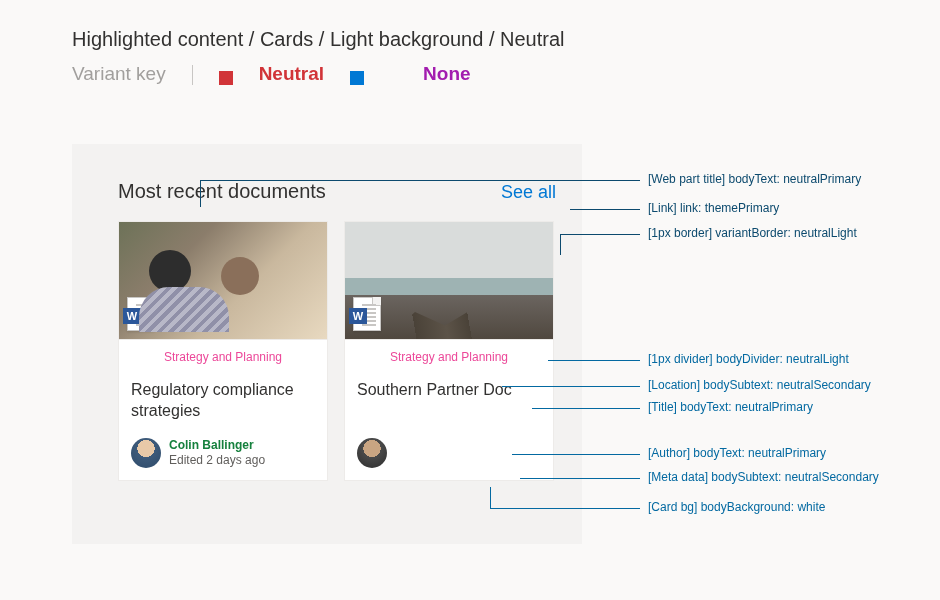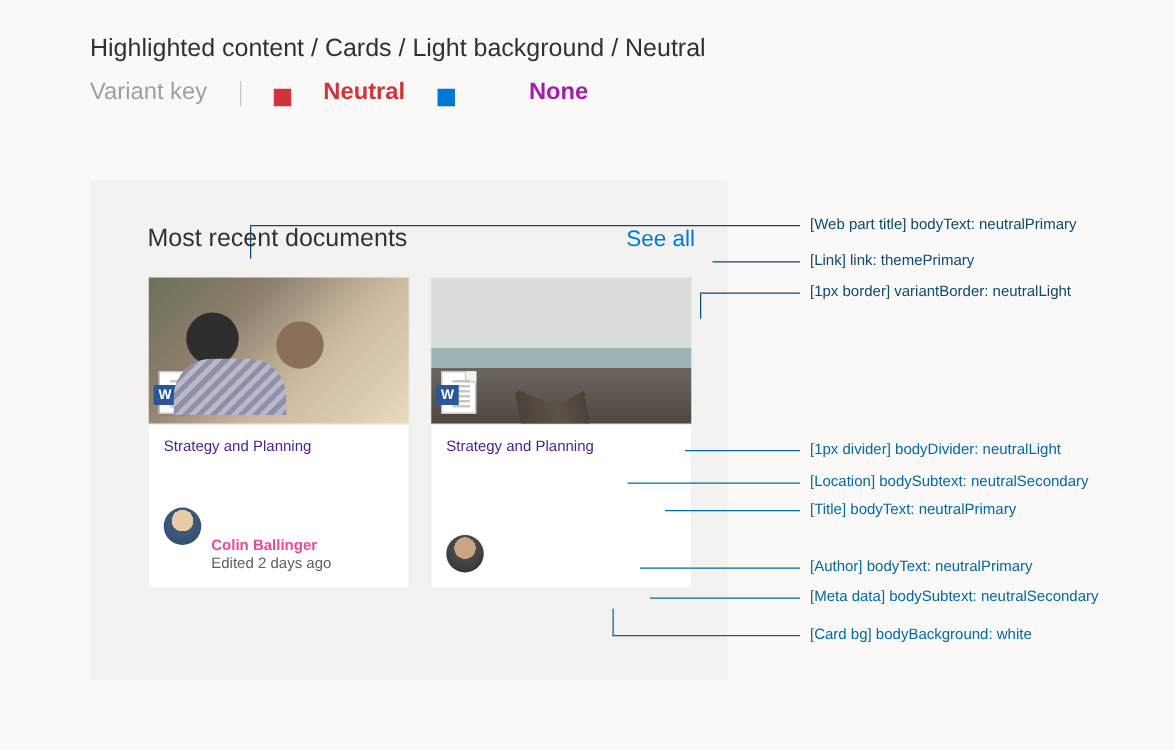--- a/index.html
+++ b/index.html
@@ -153,22 +153,23 @@
   width: 14px; height: 2px;
   background: #c8c6c4;
   box-shadow: 0 4px 0 #c8c6c4, 0 8px 0 #c8c6c4, 0 12px 0 #c8c6c4, 0 16px 0 #c8c6c4, 0 20px 0 #c8c6c4;
 }
 .card-body {
   padding: 10px 12px 8px 12px;
   flex: 1;
 }
 .card-location {
   font-size: 12px;
-  color: #4c1d95;
-  margin-bottom: 5px;
+  color: #ec4899;
+  margin-bottom: 16px;
+  text-align: center;
 }
 .card-title {
   font-size: 16px;
   font-weight: 400;
   color: #323130;
   line-height: 1.3;
 }
 .card-footer {
   display: flex;
   align-items: center;
@@ -177,21 +178,21 @@
 }
 .avatar {
   width: 30px;
   height: 30px;
   border-radius: 50%;
   flex-shrink: 0;
 }
 .avatar-a { background: radial-gradient(circle at 50% 35%, #e8c9a8 0%, #e8c9a8 35%, #3d5a7a 35%, #2d4a6a 100%); }
 .avatar-b { background: radial-gradient(circle at 50% 35%, #c9a582 0%, #c9a582 35%, #4a4a4a 35%, #2d2d2d 100%); }
 .author-block { line-height: 1.2; }
-.author-name { font-size: 12px; font-weight: 600; color: #ec4899; margin-top: 44px; }
+.author-name { font-size: 12px; font-weight: 600; color: #15803d; }
 .author-meta { font-size: 12px; color: #605e5c; }
 
 .annotations {
   position: absolute;
   left: 585px;
   top: 168px;
   width: 340px;
   font-size: 12px;
   pointer-events: none;
 }
@@ -238,39 +239,41 @@
 
     <div class="card">
       <div class="card-image img-a">
         <div class="file-icon">
           <div class="lines"></div>
           <div class="w-badge">W</div>
         </div>
       </div>
       <div class="card-body">
         <div class="card-location">Strategy and Planning</div>
+        <div class="card-title">Regulatory compliance strategies</div>
       </div>
       <div class="card-footer">
         <div class="avatar avatar-a"></div>
         <div class="author-block">
           <div class="author-name">Colin Ballinger</div>
           <div class="author-meta">Edited 2 days ago</div>
         </div>
       </div>
     </div>
 
     <div class="card">
       <div class="card-image img-b">
         <div class="file-icon">
           <div class="lines"></div>
           <div class="w-badge">W</div>
         </div>
       </div>
       <div class="card-body">
         <div class="card-location">Strategy and Planning</div>
+        <div class="card-title">Southern Partner Doc</div>
       </div>
       <div class="card-footer">
         <div class="avatar avatar-b"></div>
       </div>
     </div>
 
   </div>
 </div>
 
 <div class="annotations">

